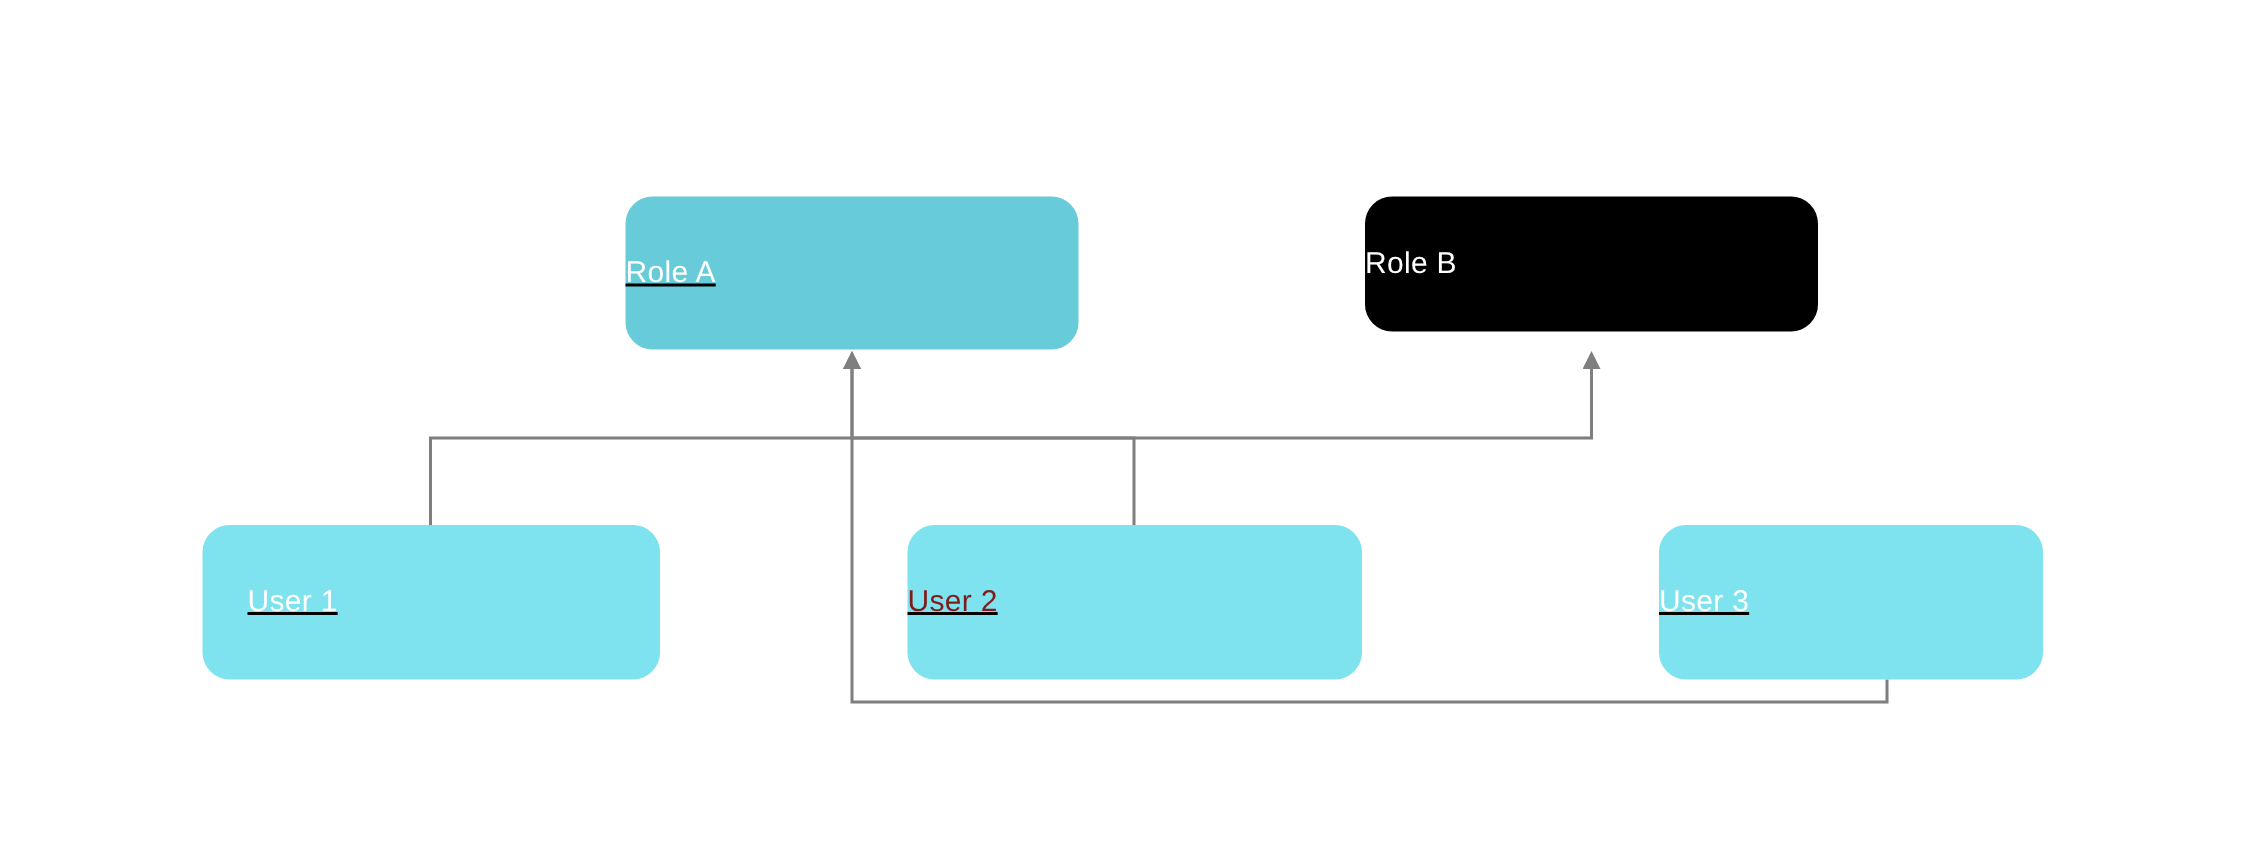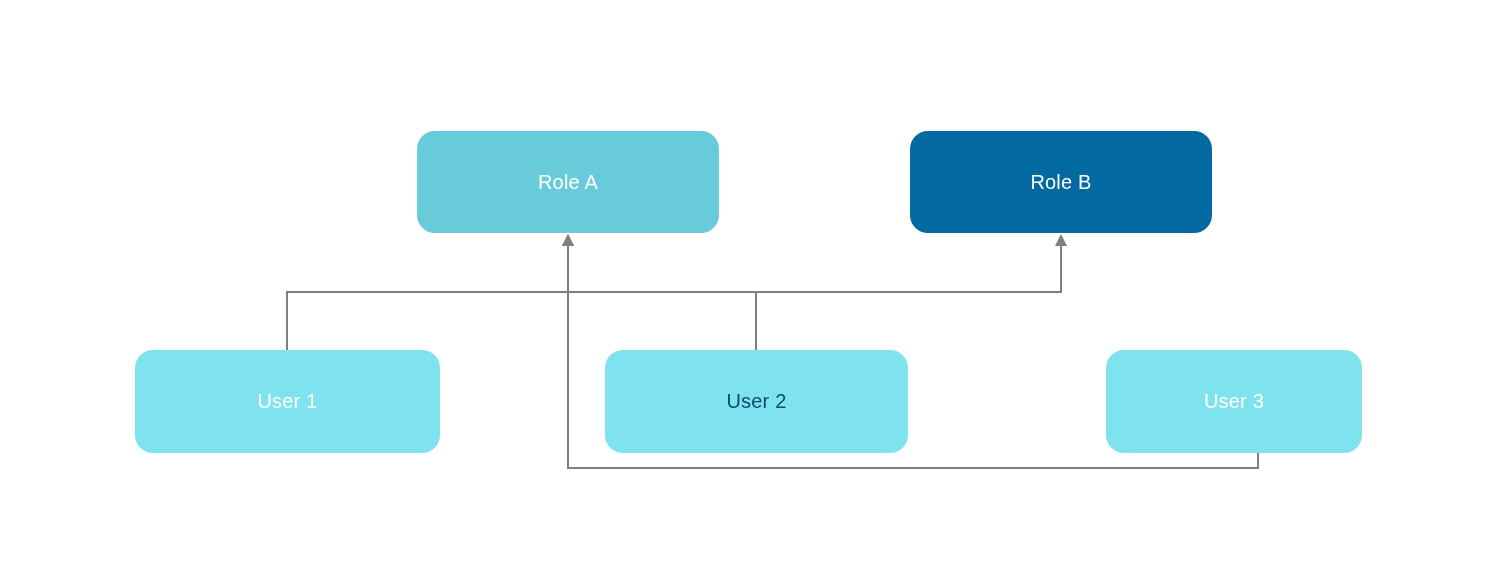--- a/index.html
+++ b/index.html
@@ -28,22 +28,23 @@
     left: 0;
     top: 0;
     width: 1494px;
     height: 578px;
   }
   .node {
     position: absolute;
     border-radius: 18px;
     display: flex;
     align-items: center;
-    justify-content: center;
+    justify-content: flex-start;
     box-sizing: border-box;
+    text-decoration: underline;
   }
   .node span {
     font-size: 20px;
     letter-spacing: 0.2px;
   }
 </style>
 </head>
 <body>
 
 <div class="canvas">
@@ -56,26 +57,26 @@
     <g id="edges">
         <polyline points="287,350 287,292 1061,292 1061,236" fill="none" stroke="#7f7f7f" stroke-width="2" marker-end="url(#arrow)"></polyline>
         <polyline points="756,350 756,292 568,292 568,236" fill="none" stroke="#7f7f7f" stroke-width="2" marker-end="url(#arrow)"></polyline>
         <polyline points="1258,453 1258,468 568,468 568,236" fill="none" stroke="#7f7f7f" stroke-width="2" marker-end="url(#arrow)"></polyline>
       </g>
   </svg>
   <div class="node-layer">
       <div class="node role" style="left: 417px; top: 131px; width: 302px; height: 102px; background: rgb(103, 203, 217);">
         <span style="color: rgb(255, 255, 255);">Role A</span>
       </div>
-      <div class="node role" style="left: 910px; top: 131px; width: 302px; height: 102px; background: #0369a1;">
+      <div class="node role" style="left: 910px; top: 131px; width: 302px; height: 90px; background: #000000;">
         <span style="color: rgb(255, 255, 255);">Role B</span>
       </div>
-      <div class="node user" style="left: 135px; top: 350px; width: 305px; height: 103px; background: rgb(126, 227, 238);">
+      <div class="node user" style="left: 135px; top: 350px; width: 305px; height: 103px; background: rgb(126, 227, 238); padding-left: 30px;">
         <span style="color: rgb(255, 255, 255);">User 1</span>
       </div>
       <div class="node user" style="left: 605px; top: 350px; width: 303px; height: 103px; background: rgb(126, 227, 238);">
-        <span style="color: #0c4a6e;">User 2</span>
+        <span style="color: #7f1d1d;">User 2</span>
       </div>
       <div class="node user" style="left: 1106px; top: 350px; width: 256px; height: 103px; background: rgb(126, 227, 238);">
         <span style="color: rgb(255, 255, 255);">User 3</span>
       </div>
     </div>
 </div>
 
 </body></html>

